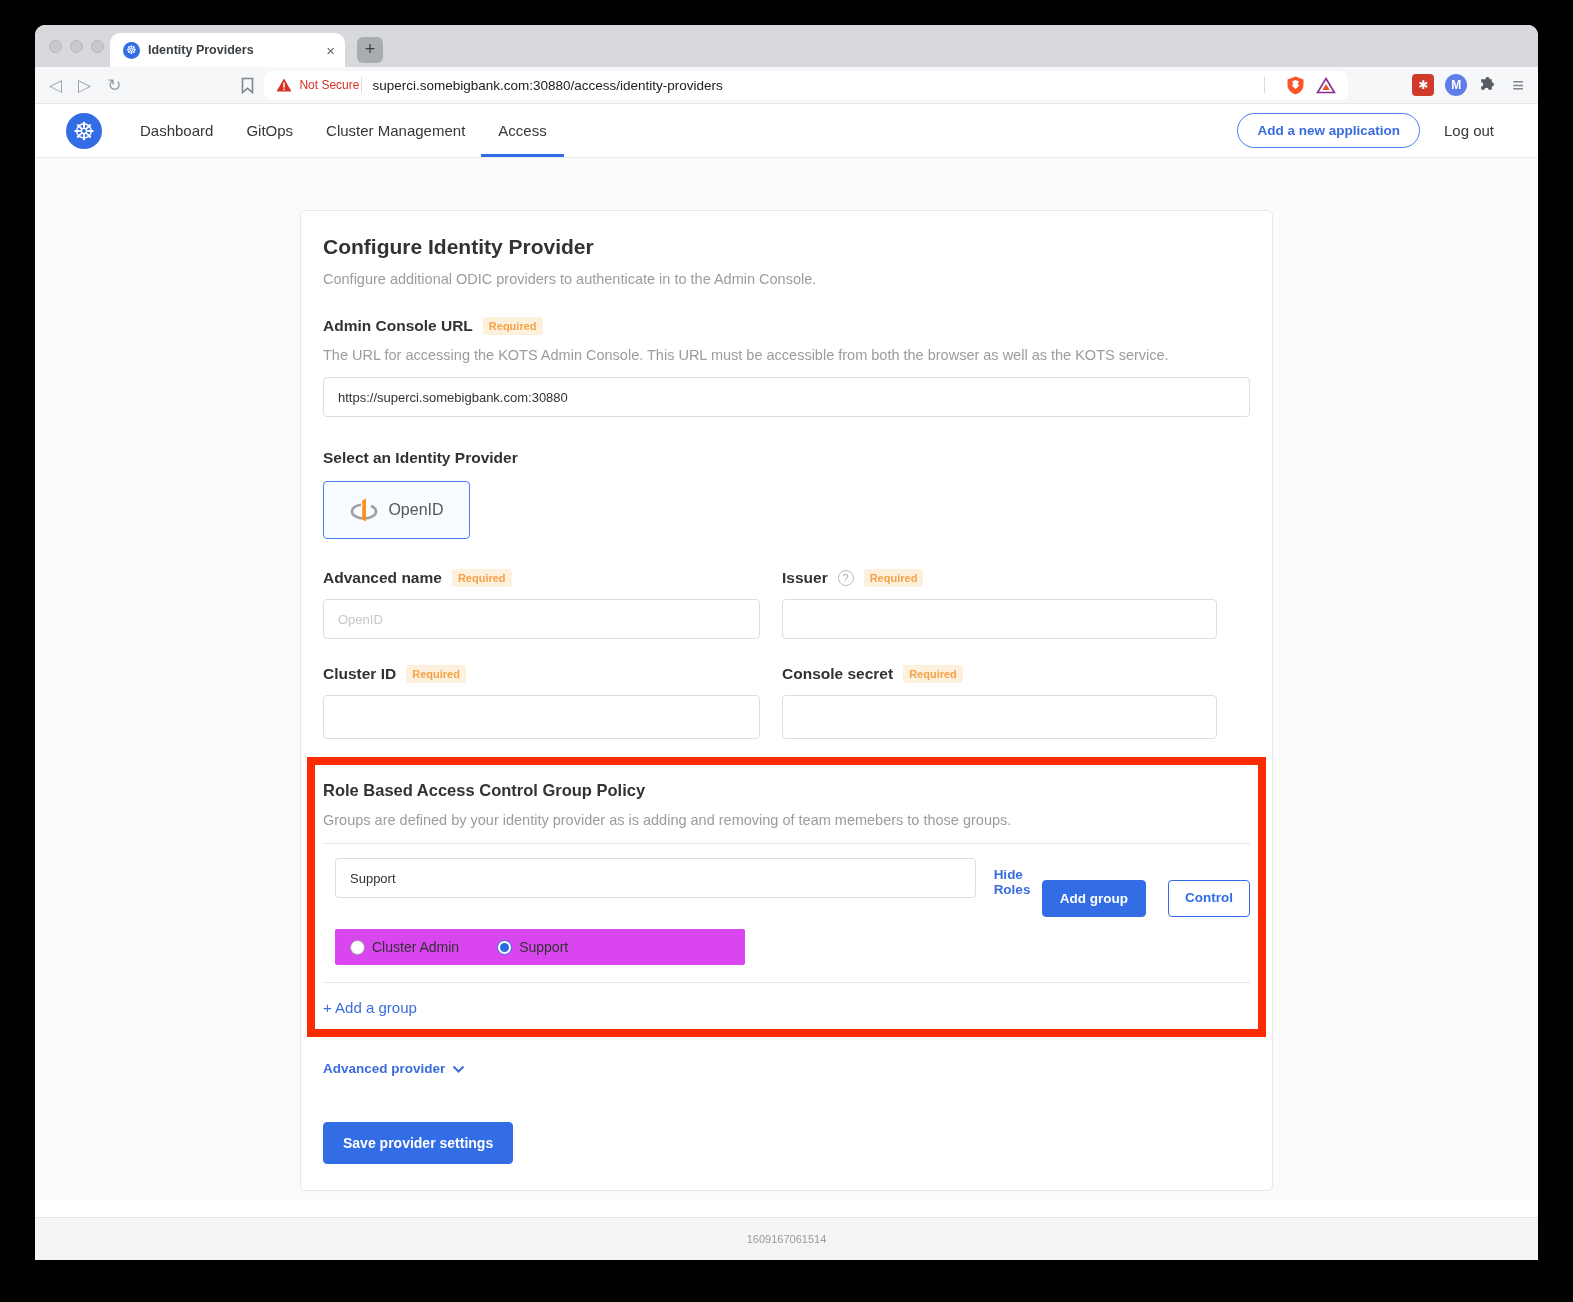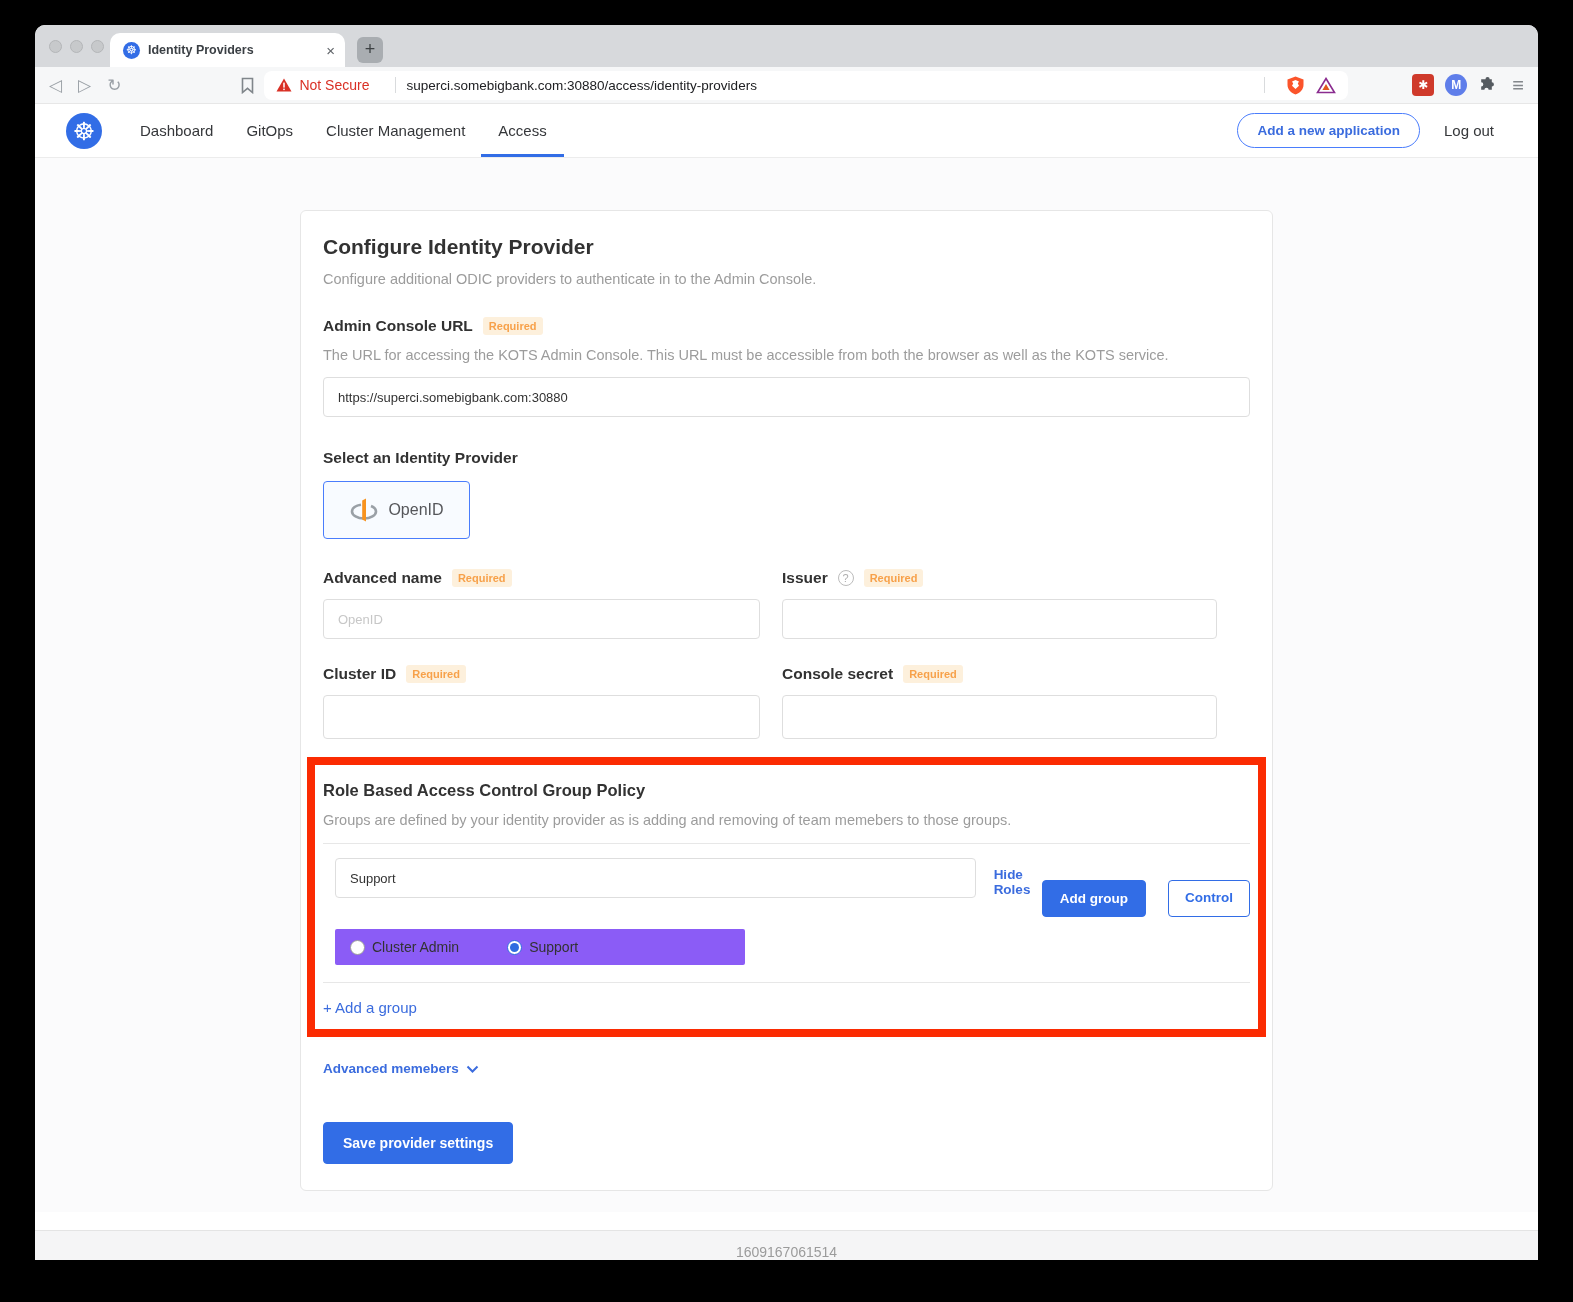--- a/index.html
+++ b/index.html
@@ -26,21 +26,21 @@
   .newtab { width:26px; height:26px; margin:0 0 4px 12px; background:#a9adb1; border-radius:6px;
             color:#3c4043; font-size:18px; line-height:24px; text-align:center; }
   
   .toolbar { height:37px; background:#f6f7f8; flex:none; display:flex; align-items:center;
              padding:0 14px; border-bottom:1px solid #e7e7e7; }
   .navbtn { color:#9aa0a6; font-size:17px; line-height:17px; margin-right:16px; }
   .bookmark { margin-left:104px; margin-right:10px; display:flex; }
   .urlfield { flex:1; height:29px; background:#fff; border-radius:8px; display:flex; align-items:center;
               padding:0 12px; margin-right:8px; }
   .warn-icon { margin-right:7px; display:flex; }
-  .notsecure { color:#d93025; font-size:14px; margin-right:26px; white-space:nowrap; }
+  .notsecure { color:#d93025; font-size:12px; margin-right:2px; white-space:nowrap; }
   .sep { width:1px; height:16px; background:#d9dbdd; margin-right:10px; }
   .url { color:#202124; font-size:13.5px; white-space:nowrap; }
   .url-spacer { flex:1; }
   .shield-icon, .bat-icon { display:flex; margin-left:12px; }
   .ext-area { display:flex; align-items:center; gap:11px; margin-left:56px; }
   .ext-red { width:22px; height:22px; border-radius:4px; background:#cf3a2b; color:#fff;
              font-size:12px; line-height:22px; text-align:center; }
   .ext-m { width:22px; height:22px; border-radius:50%; background:#5f7eea; color:#fff;
            font-size:12px; font-weight:700; line-height:22px; text-align:center; }
   .puzzle { display:flex; }
@@ -84,34 +84,34 @@
   .rbac-title { font-size:16.5px; font-weight:700; color:#323232; margin-top:12px; }
   .rbac-desc { font-size:14.5px; color:#9c9c9c; margin-top:12px; }
   .divider { height:1px; background:#e7e7e7; margin-top:15px; }
   .group-row { display:flex; align-items:flex-start; margin:14px 0 0 12px; }
   .group-input { width:328px; height:34px; }
   .hide-roles { color:#3b6cde; font-size:13.5px; font-weight:700; margin:9px 0 0 18px; }
   .group-actions { margin-left:auto; margin-top:22px; display:flex; gap:22px; }
   .btn { border-radius:4px; font-size:13.5px; font-weight:700; padding:10px 17px; white-space:nowrap; }
   .btn-primary { background:#326de6; color:#fff; border:1px solid #326de6; }
   .btn-outline { background:#fff; color:#326de6; border:1px solid #326de6; padding:9px 16px; }
-  .roles-panel { width:410px; background:#8b5cf6; border-radius:2px; margin:12px 0 0 12px;
-                 padding:10px 15px; display:flex; gap:48px; }
+  .roles-panel { width:410px; background:#d946ef; border-radius:2px; margin:12px 0 0 12px;
+                 padding:10px 15px; display:flex; gap:38px; }
   .role { display:flex; align-items:center; gap:7px; font-size:14px; color:#323232; }
   .radio { width:15px; height:15px; border:1px solid #9b9b9b; border-radius:50%; position:relative; flex:none; background:#fff; }
   .radio.checked { border-color:#2f6be0; }
   .radio.checked::after { content:''; position:absolute; left:2px; top:2px; right:2px; bottom:2px;
                           background:#2f6be0; border-radius:50%; }
   .add-group-link { display:inline-block; color:#3b6cde; font-size:15px; font-weight:400; margin-top:16px; }
   .advanced { margin-top:24px; display:flex; align-items:center; gap:7px;
               color:#3b6cde; font-size:13.5px; font-weight:700; width:fit-content; }
   .save-btn { margin-top:46px; font-size:14px; padding:12px 19px; display:inline-block; }
   
-  .footer { height:30px; flex:none; background:#f5f5f6; border-top:1px solid #e4e4e4;
-            text-align:center; line-height:42px; font-size:14px; color:#9b9b9b;margin-top:18px; }
+  .footer { height:43px; flex:none; background:#f5f5f6; border-top:1px solid #e4e4e4;
+            text-align:center; line-height:42px; font-size:11px; color:#9b9b9b;margin-top:18px; }
 </style>
 </head>
 <body>
 
 <div class="window">
 
   <div class="tabbar">
     <div class="traffic">
       <span class="light"></span>
       <span class="light"></span>
@@ -267,21 +267,21 @@
             <span class="radio checked"></span>
             <span>Support</span>
           </div>
         </div>
 
         <div class="divider" style="margin-top:17px;"></div>
         <span class="add-group-link">+ Add a group</span>
       </div>
 
       <div class="advanced">
-        <span>Advanced memebers</span>
+        <span>Advanced provider</span>
         <span style="display:flex;">
           <svg width="13" height="8" viewBox="0 0 13 8">
               <polyline points="1.5,1.5 6.5,6.5 11.5,1.5" fill="none" stroke="#3b6cde" stroke-width="2"></polyline>
             </svg>
         </span>
       </div>
 
       <span class="btn btn-primary save-btn">Save provider settings</span>
 
     </div>

